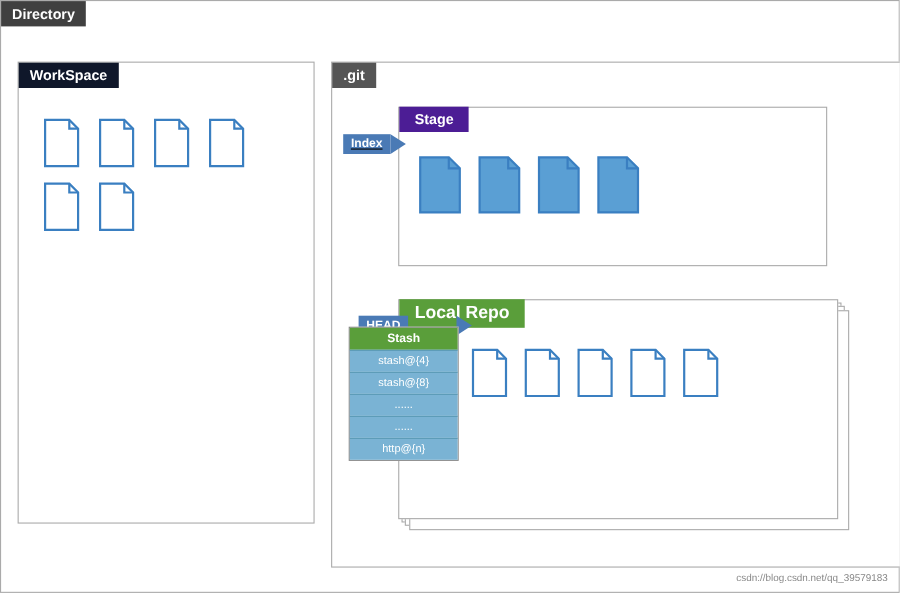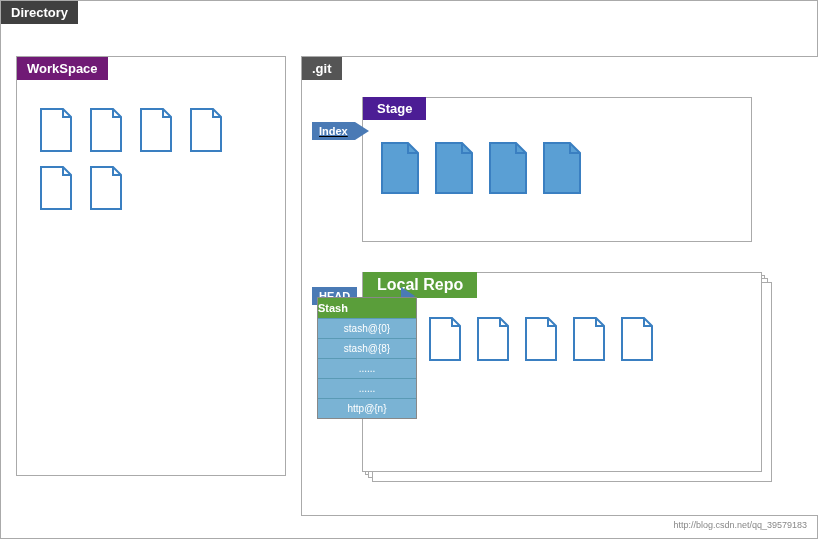--- a/index.html
+++ b/index.html
@@ -36,21 +36,21 @@
       left: 15px;
       width: 270px;
       height: 420px;
       border: 1.5px solid #aaa;
       background: #fff;
     }
 
     .workspace-label {
       position: absolute;
       top: 0; left: 0;
-      background: #701a75;
+      background: #0f172a;
       color: #fff;
       font-size: 13px;
       font-weight: bold;
       padding: 4px 10px;
     }
 
     .workspace-files {
       position: absolute;
       top: 40px;
       left: 10px;
@@ -179,21 +179,21 @@
       flex-wrap: wrap;
       gap: 10px;
       padding: 5px;
       width: 360px;
     }
 
     
     .head-arrow {
       position: absolute;
       top: 230px;
-      left: 10px;
+      left: 24px;
       display: flex;
       align-items: center;
       z-index: 5;
       gap: 44px;
     }
 
     .head-label {
       background: #4a7ab5;
       color: #fff;
       font-size: 11px;
@@ -211,21 +211,21 @@
       border: 1px solid #888;
       background: #fff;
       z-index: 10;
     }
 
     .stash-header {
       background: #5a9e3a;
       color: #fff;
       font-size: 11px;
       font-weight: bold;
-      text-align: left;
+      text-align: center;
       padding: 4px 0;
     }
 
     .stash-row {
       background: #7ab3d4;
       color: #fff;
       font-size: 10px;
       text-align: center;
       padding: 4px 0;
       border-top: 1px solid #5a9ab5;
@@ -401,24 +401,24 @@
               <path d="M4 2 H26 L34 10 V44 H4 Z" stroke="#3a7fc1" stroke-width="2" fill="white"></path>
               <path d="M26 2 V10 H34" stroke="#3a7fc1" stroke-width="2" fill="none"></path>
             </svg>
           </div>
         </div>
       </div>
     </div>
 
     <div class="stash-panel">
       <div class="stash-header">Stash</div>
-      <div class="stash-row">stash@{0}</div>
+      <div class="stash-row">stash@{4}</div>
       <div class="stash-row">stash@{8}</div>
       <div class="stash-row">......</div>
       <div class="stash-row">......</div>
       <div class="stash-row">http@{n}</div>
     </div>
 
   </div>
 
-  <div class="watermark">http://blog.csdn.net/qq_39579183</div>
+  <div class="watermark">csdn://blog.csdn.net/qq_39579183</div>
 
 </div>
 
 </body></html>

